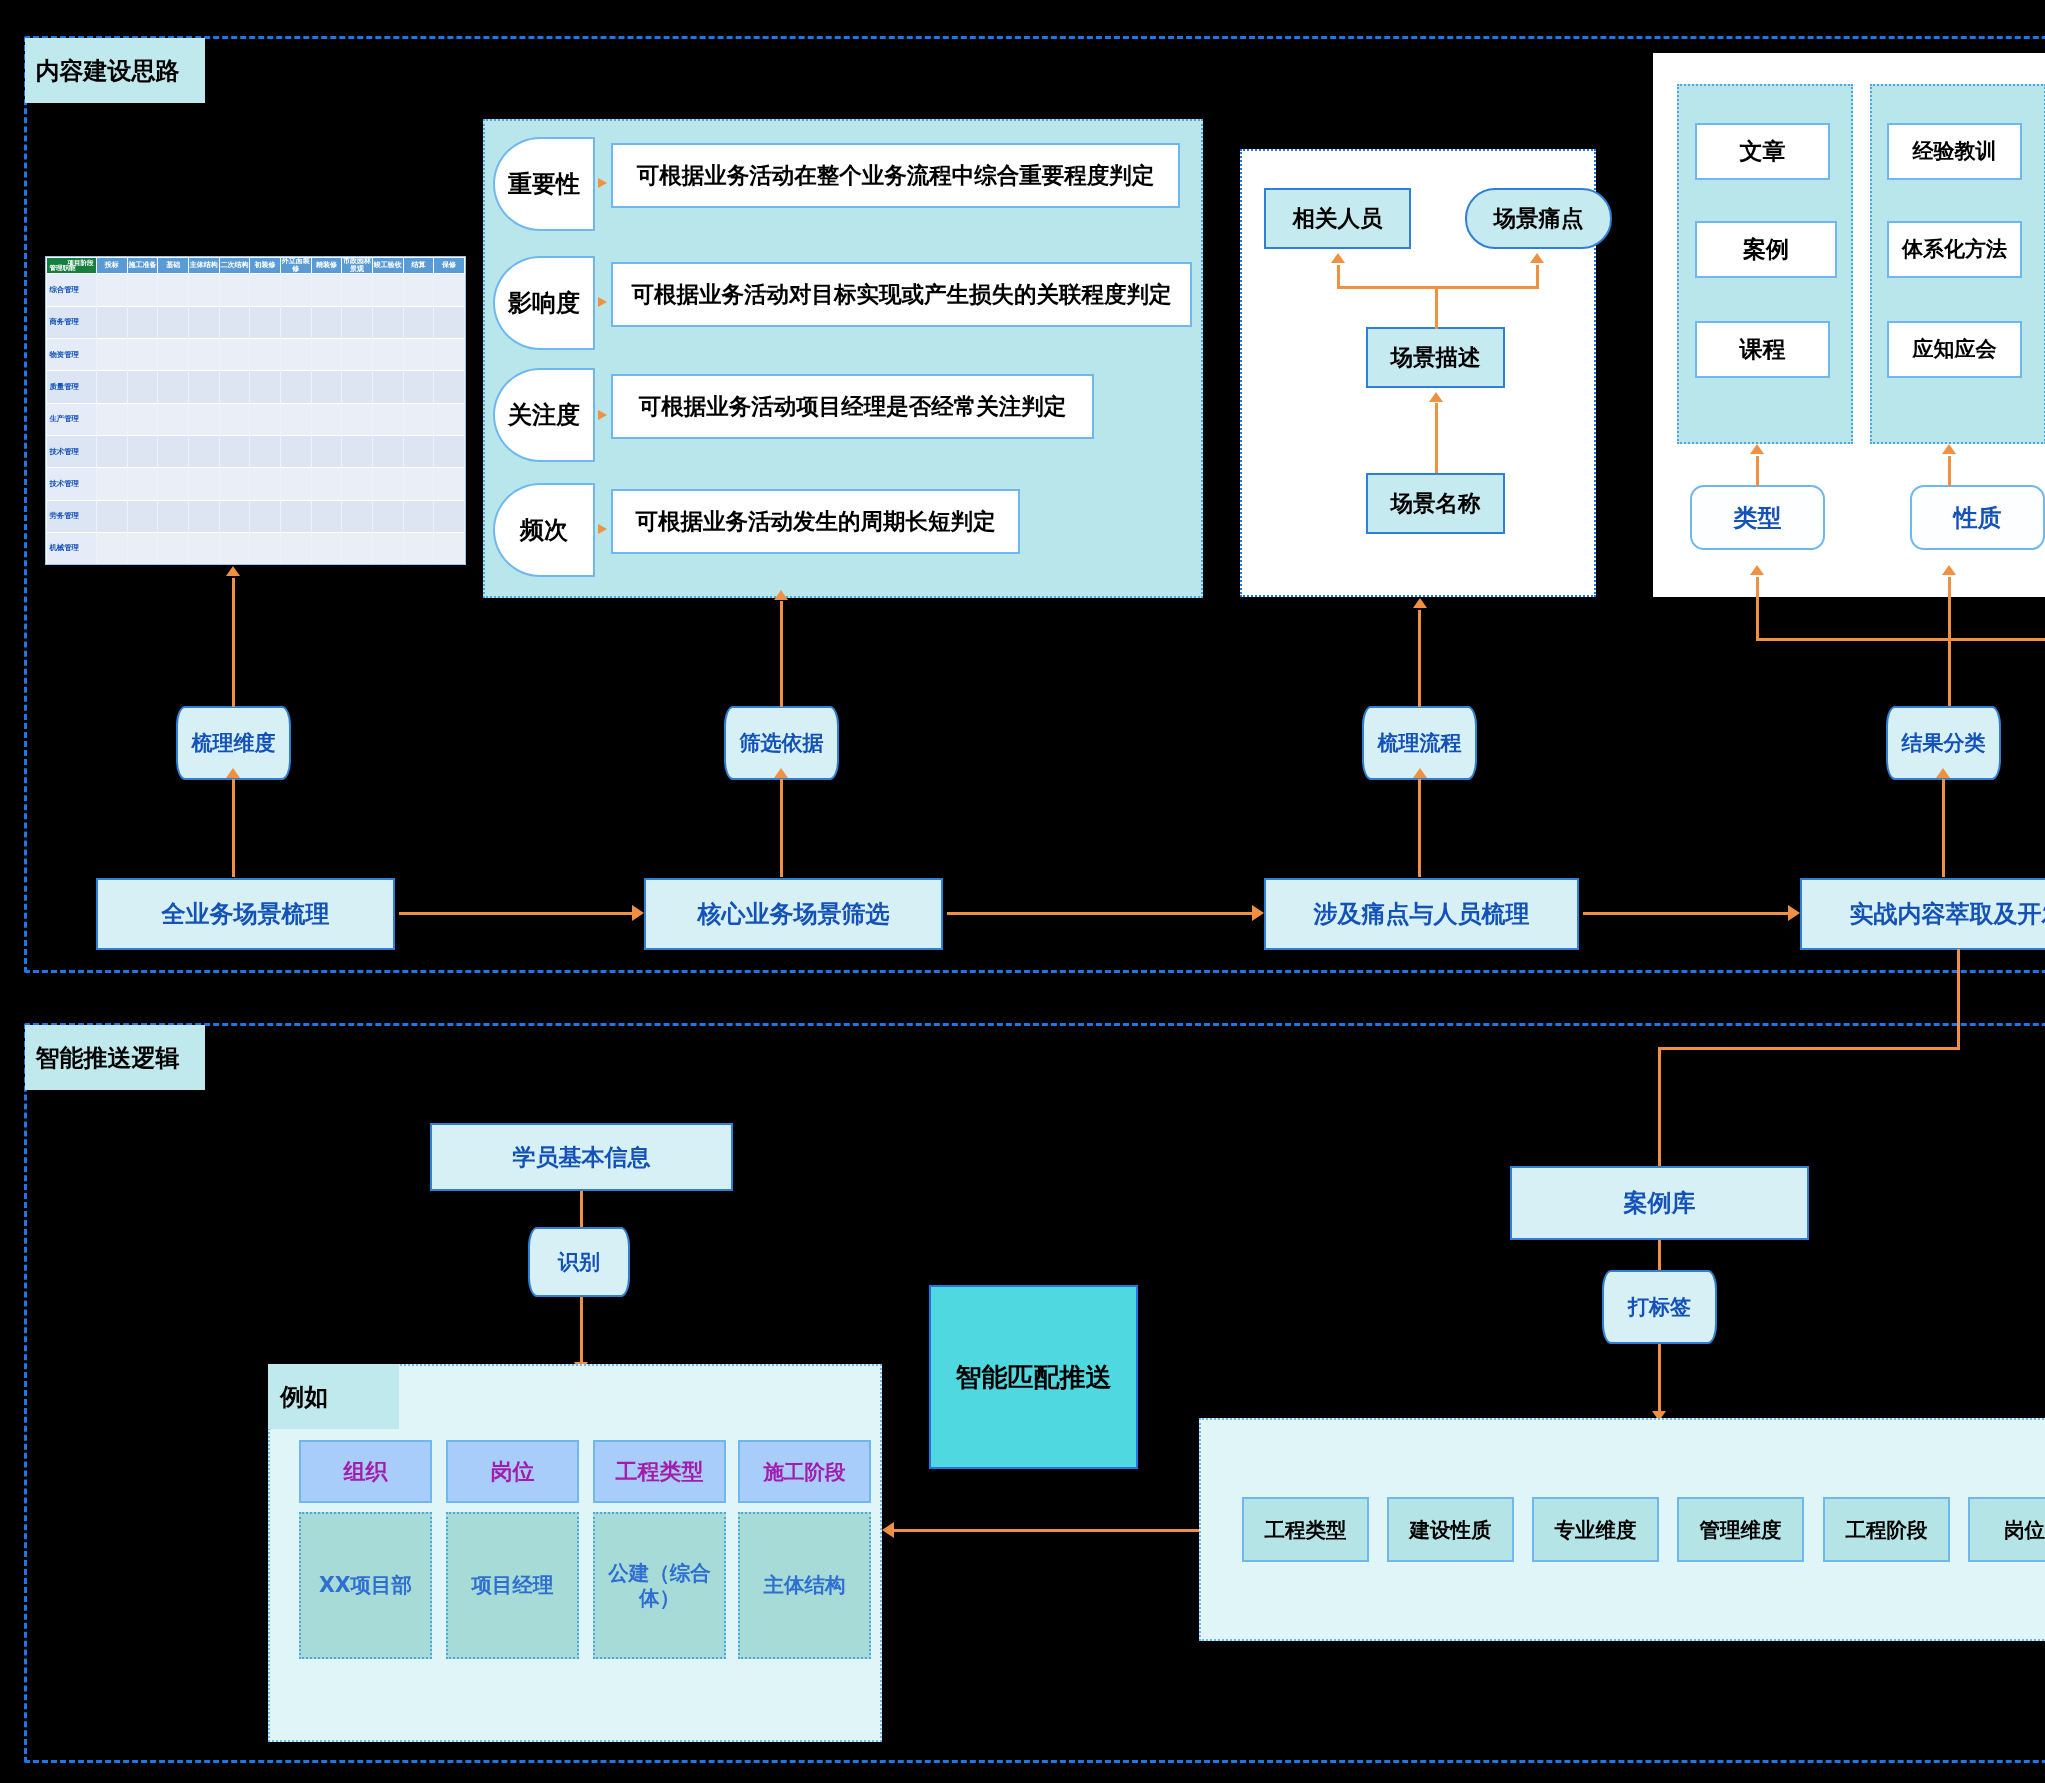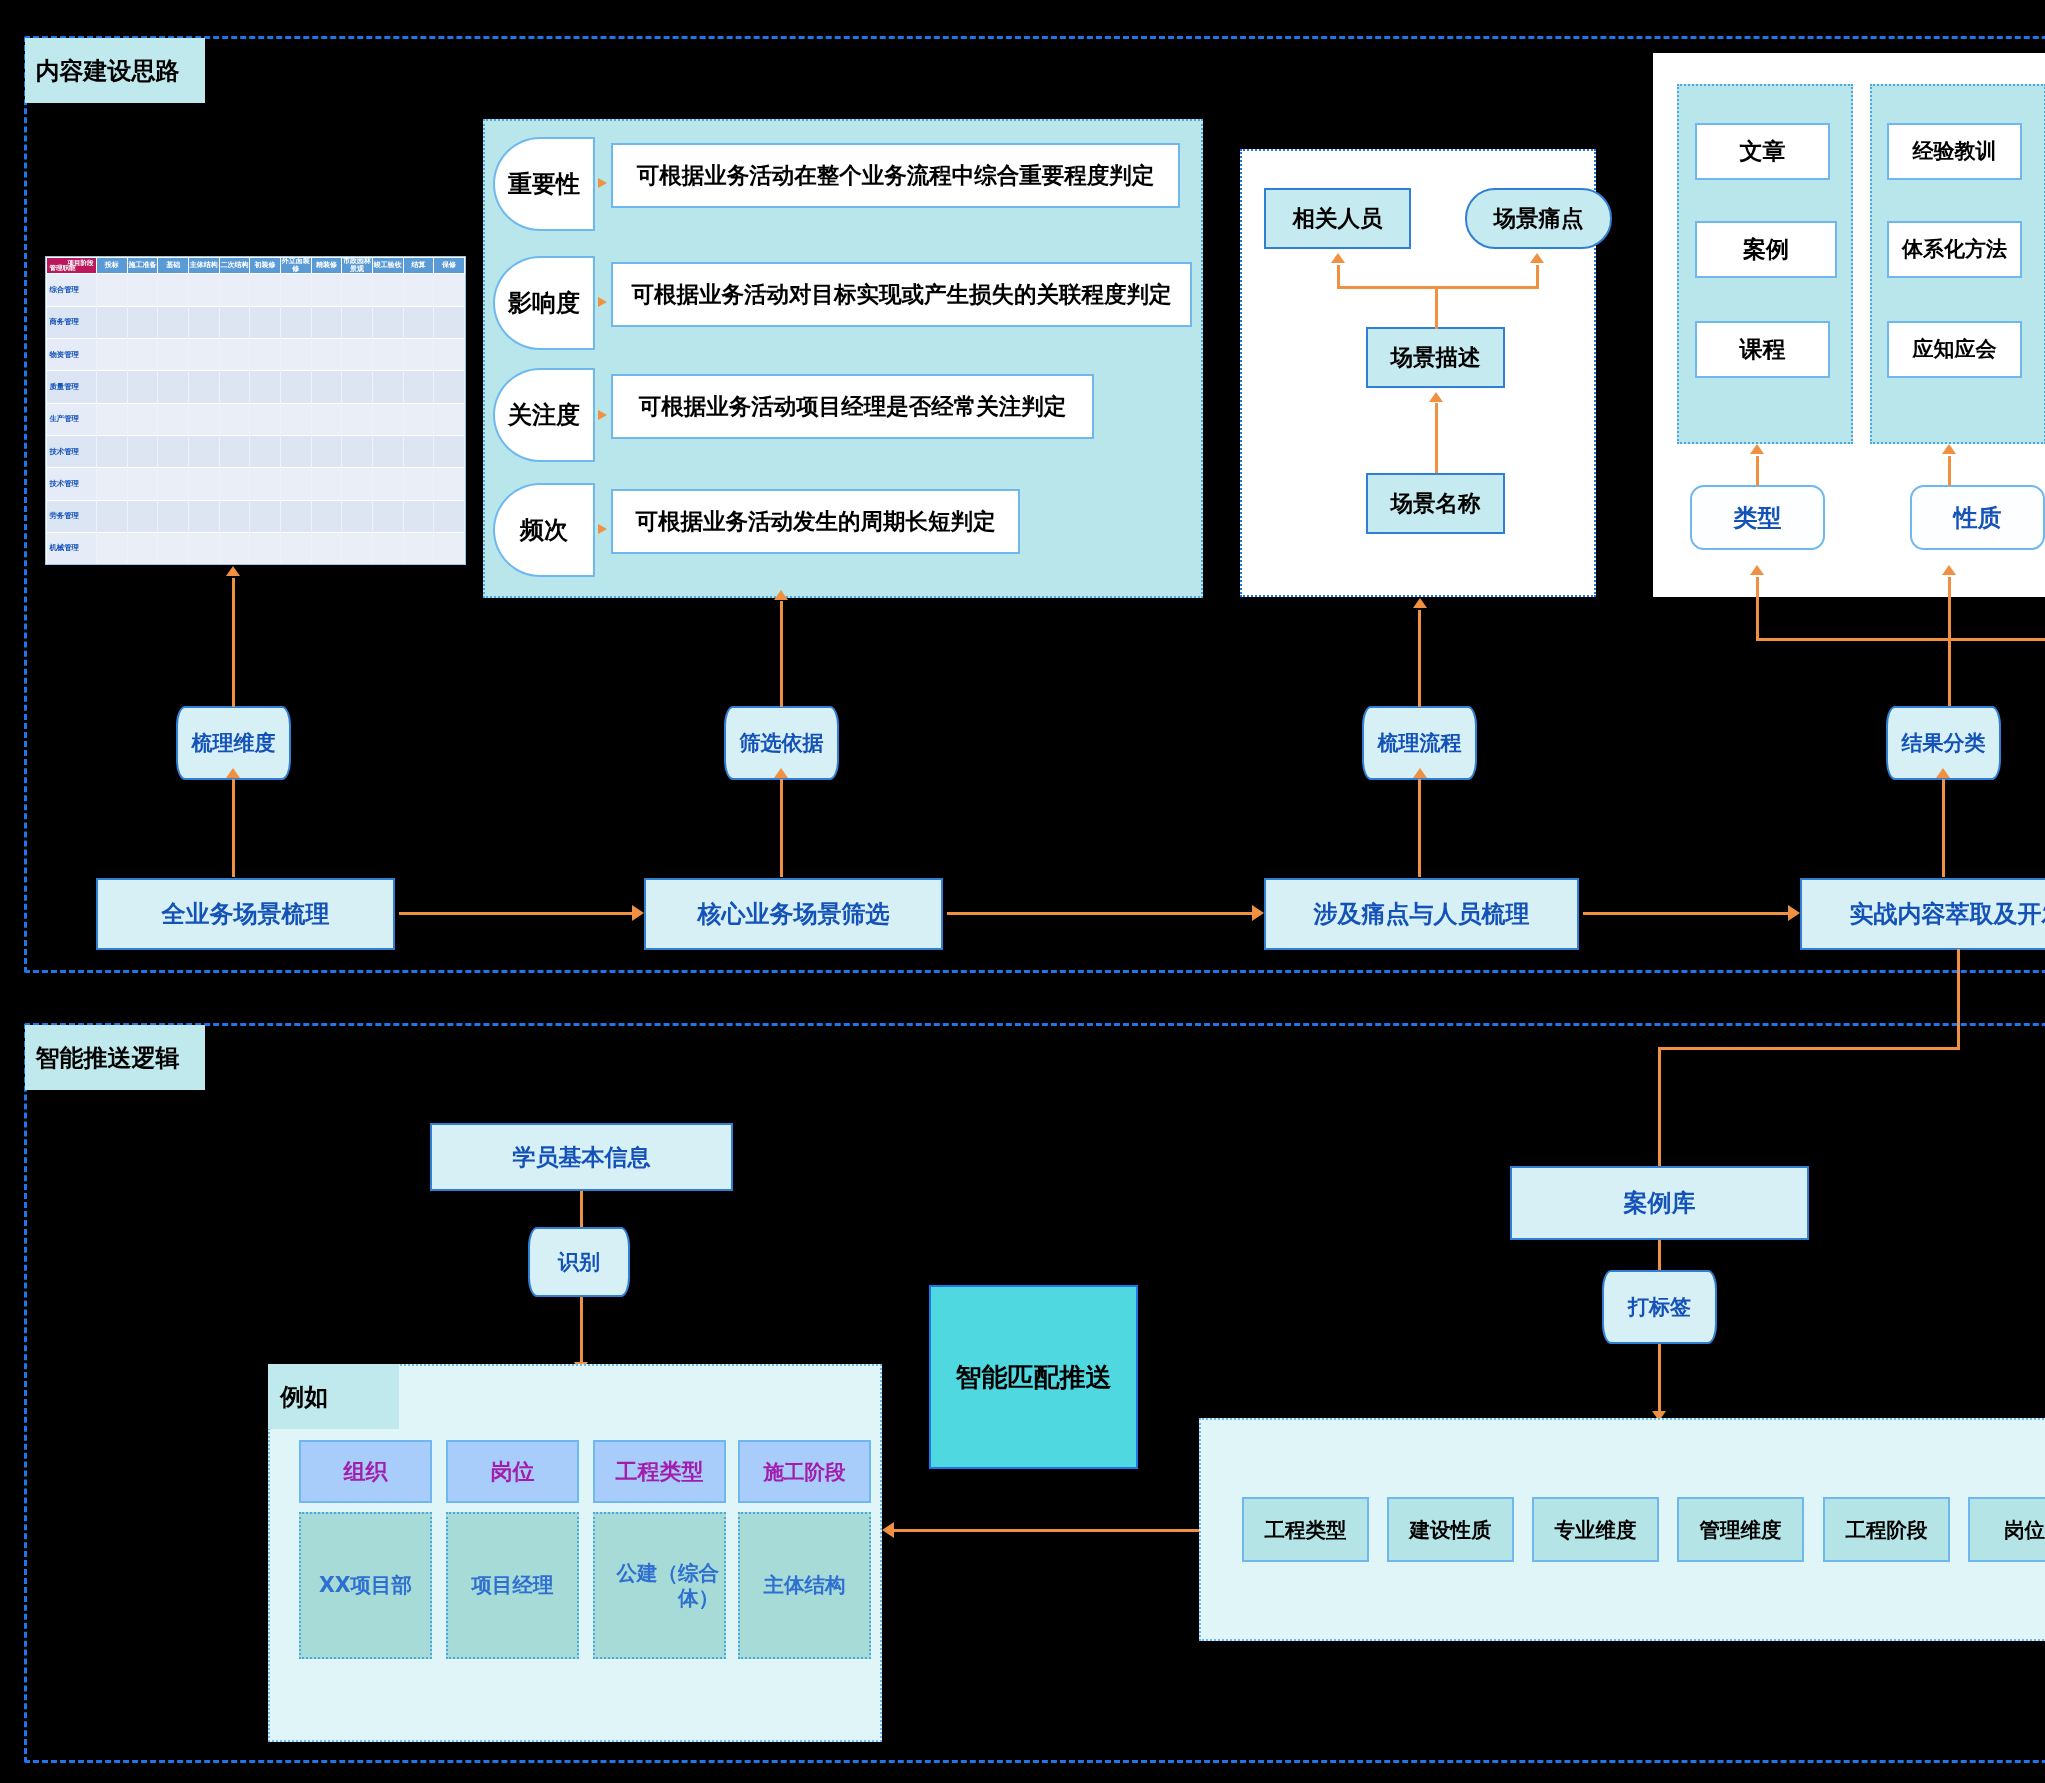--- a/index.html
+++ b/index.html
@@ -1,21 +1,21 @@
 <!DOCTYPE html>
 <html style="font-size:6.5px"><head>
 <meta charset="utf-8">
 <style>
   html,body{margin:0;padding:0;background:#000;}
   body{
     font-family:"DejaVu Sans","Liberation Sans",sans-serif;
     width:2303px;height:1784px;position:relative;overflow:hidden;
   }
   .abs{position:absolute;box-sizing:border-box;}
-  .ctr{display:flex;align-items:center;justify-content:center;text-align:right;}
+  .ctr{display:flex;align-items:center;justify-content:center;text-align:center;}
 
   
   .section-frame{border:3.7px dashed #1e77e8;border-radius:2.5px;background:transparent;}
   .section-tag{
     background:#bfe9ec;color:#000;font-weight:bold;
     display:flex;align-items:center;padding-left:10.6px;
   }
 
   
   .white-panel{background:#ffffff;}
@@ -58,21 +58,21 @@
   .tag-chip{background:#b5e4e6;border:2px solid #6fb8ef;color:#000;font-weight:bold;}
 
   
   .tbl-wrap{background:#ffffff;border:0.8px solid #9fc3e8;}
   table.dim{border-collapse:collapse;width:100%;height:100%;table-layout:fixed;}
   table.dim th{
     background:#5b9bd5;color:#fff;font-weight:bold;font-size:7px;line-height:1.05;
     border:0.4px solid #ffffff;padding:0.4px;vertical-align:middle;
   }
   table.dim th.corner{
-    padding:0;position:relative;background:#be185d;
+    padding:0;position:relative;background:#15803d;
   }
   table.dim th.corner .tl{position:absolute;left:2.5px;bottom:1.6px;font-size:6.5px;}
   table.dim th.corner .br{position:absolute;right:2.5px;top:1.6px;font-size:6.5px;}
   table.dim th.corner .diag{
     position:absolute;left:0;top:0;width:100%;height:100%;
     background:linear-gradient(to bottom right,transparent calc(50% - 0.4px),#1f4e79 50%,transparent calc(50% + 0.4px));
   }
   table.dim td{
     border-top:0.4px solid #ffffff;border-right:0.4px solid #eef2fa;
     background:#dde5f2;height:15.5px;

